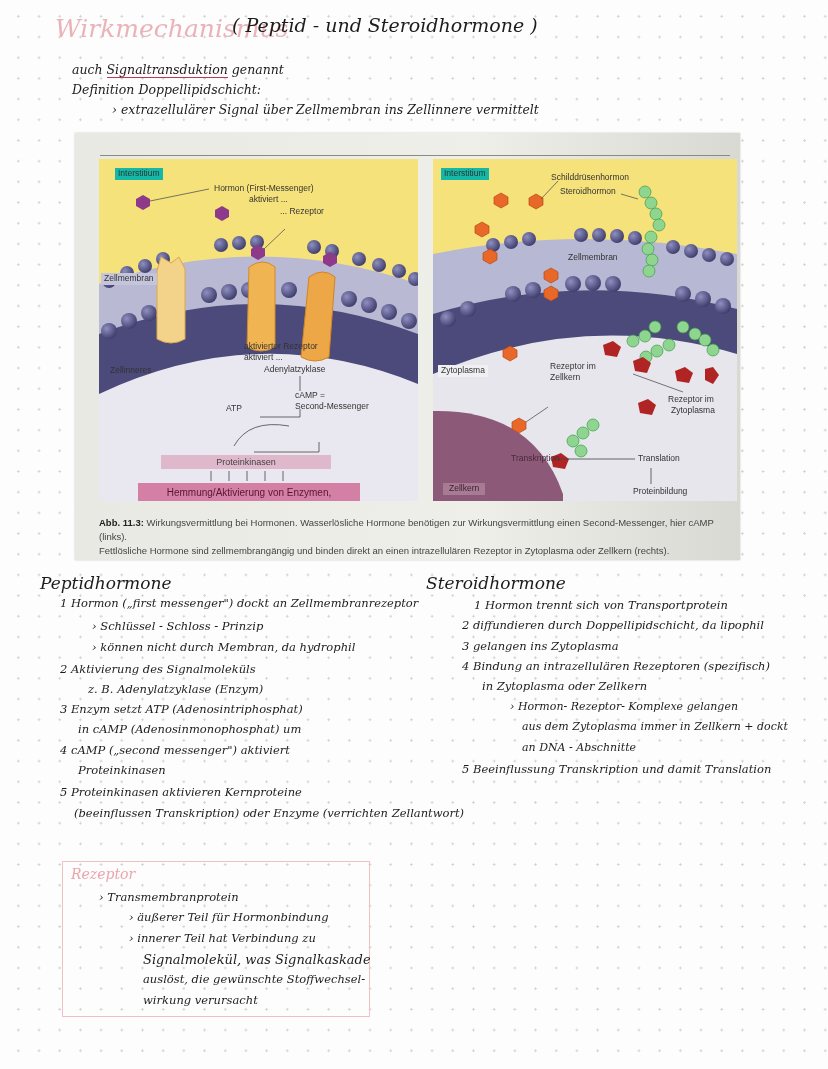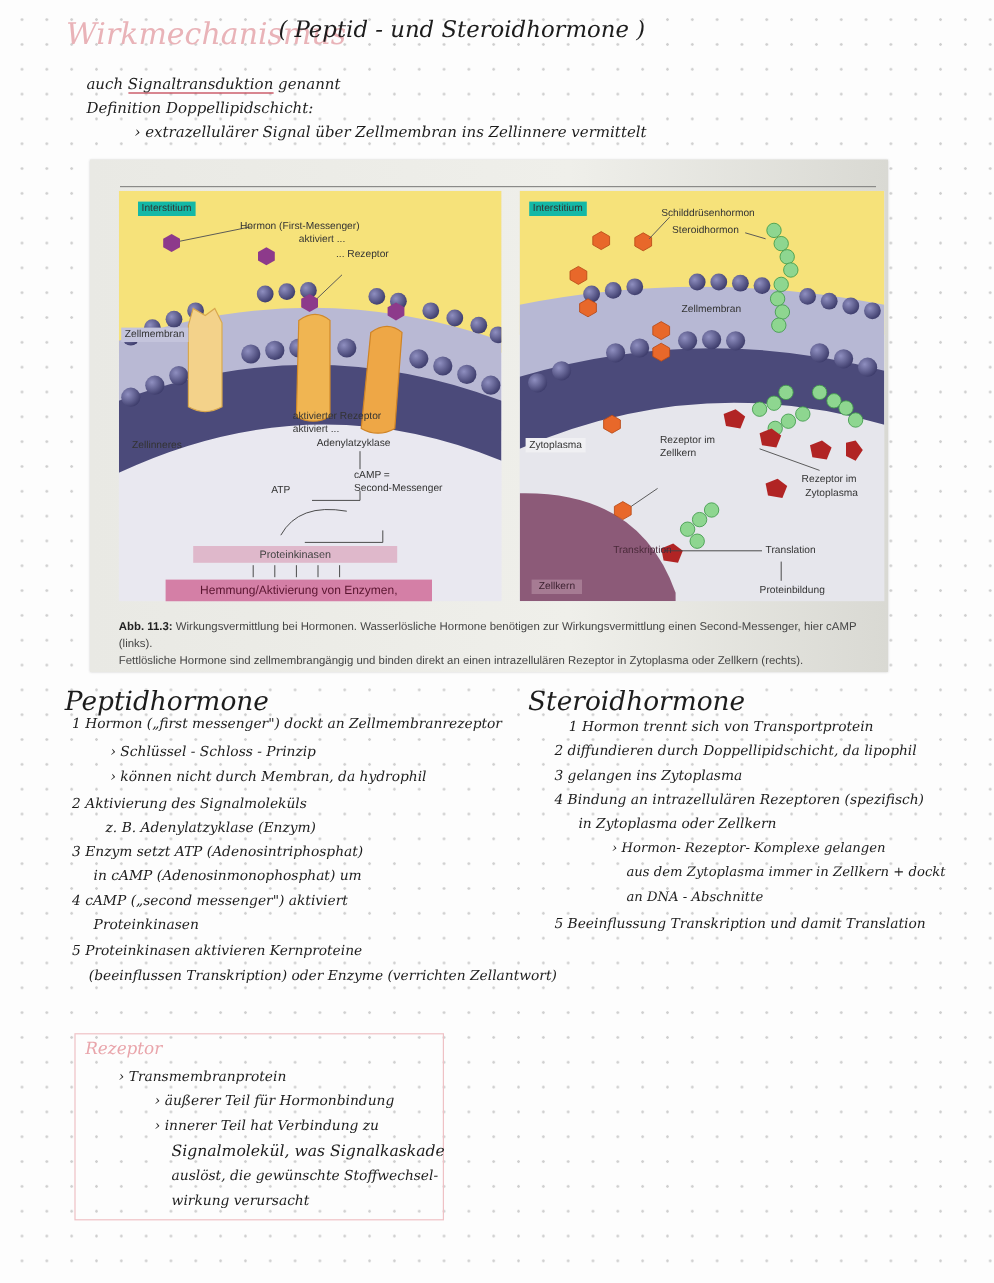--- a/index.html
+++ b/index.html
@@ -9,21 +9,21 @@
     background-image: radial-gradient(circle, #cfcfcf 0.9px, transparent 1.3px);
     background-size:20.7px 20.7px;
     background-position:8px 6px;
     font-family:"DejaVu Sans", sans-serif;
     color:#1a1a1a;
   }
   .hw { font-family:"DejaVu Serif", serif; font-style:italic; position:absolute; white-space:nowrap; color:#1c1c1c; }
   .title-pink { color:#e9b3b8; font-size:25px; }
   .title-black { font-size:19px; }
   .small { font-size:12.5px; }
-  .section-head { font-size:22px;margin-left:14px; }
+  .section-head { font-size:17px; }
 
   
   #figure-photo {
     position:absolute; left:75px; top:133px; width:665px; height:427px;
     background:linear-gradient(90deg,#e9e9e4 0%,#efefea 60%,#d9d9d3 100%);
     box-shadow:0 0 2px rgba(0,0,0,.2);
   }
   .fig-line { position:absolute; left:25px; right:10px; top:22px; height:1px; background:#8a8a88; }
   .panel { position:absolute; overflow:hidden; }
   #panel-left { left:24px; top:26px; width:319px; height:342px; background:#e9e8f0; }
@@ -118,21 +118,21 @@
       <line x1="220" y1="293" x2="155" y2="293" stroke="#444" stroke-width=".8"></line>
       <g stroke="#444" stroke-width=".8">
         <line x1="112" y1="312" x2="112" y2="322"></line>
           <line x1="130" y1="312" x2="130" y2="322"></line>
           <line x1="148" y1="312" x2="148" y2="322"></line>
           <line x1="166" y1="312" x2="166" y2="322"></line>
           <line x1="184" y1="312" x2="184" y2="322"></line>
       </g>
     </svg>
     <div class="lbl lbl-box" style="left:16px;top:9px;">Interstitium</div>
-    <div class="lbl" style="left:101px;top:25px;">Hormon (First-Messenger)</div>
+    <div class="lbl" style="left:115px;top:25px;">Hormon (First-Messenger)</div>
     <div class="lbl" style="left:150px;top:36px;">aktiviert ...</div>
     <div class="lbl" style="left:181px;top:48px;">... Rezeptor</div>
     <div class="lbl lbl-box-grey" style="left:2px;top:114px;background:#c4c4dc;">Zellmembran</div>
     <div class="lbl" style="left:145px;top:183px;">aktivierter Rezeptor</div>
     <div class="lbl" style="left:145px;top:194px;">aktiviert ...</div>
     <div class="lbl" style="left:11px;top:207px;">Zellinneres</div>
     <div class="lbl" style="left:165px;top:206px;">Adenylatzyklase</div>
     <div class="lbl" style="left:127px;top:245px;">ATP</div>
     <div class="lbl" style="left:196px;top:232px;">cAMP =</div>
     <div class="lbl" style="left:196px;top:243px;">Second-Messenger</div>

